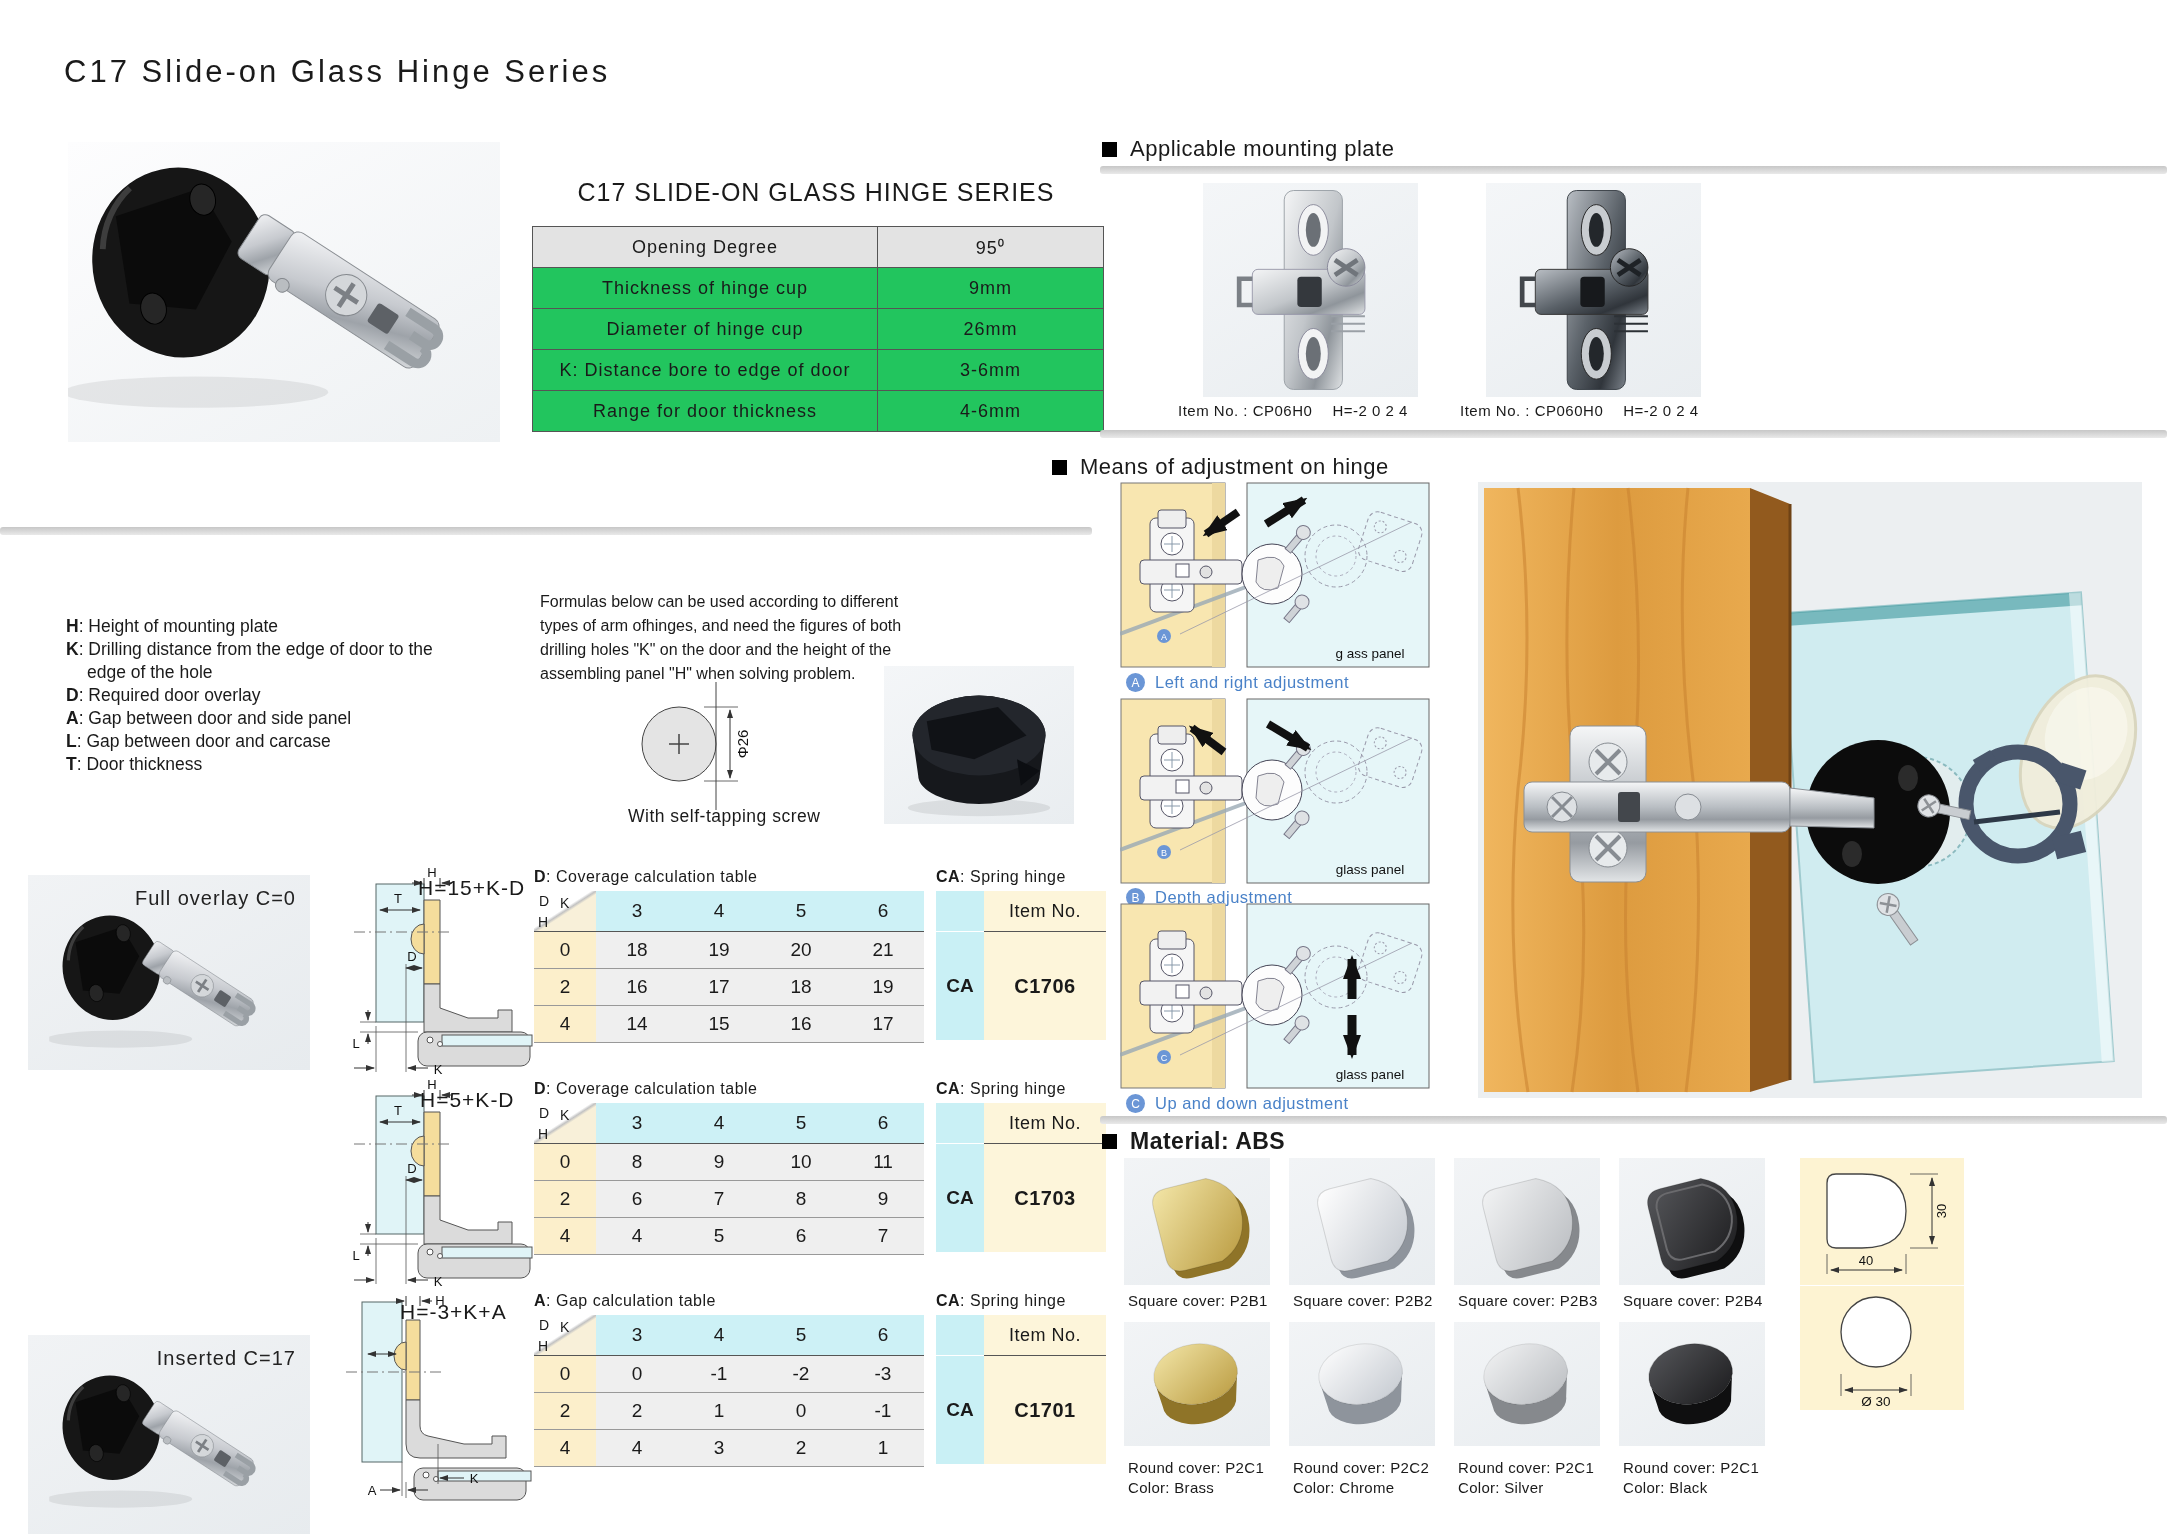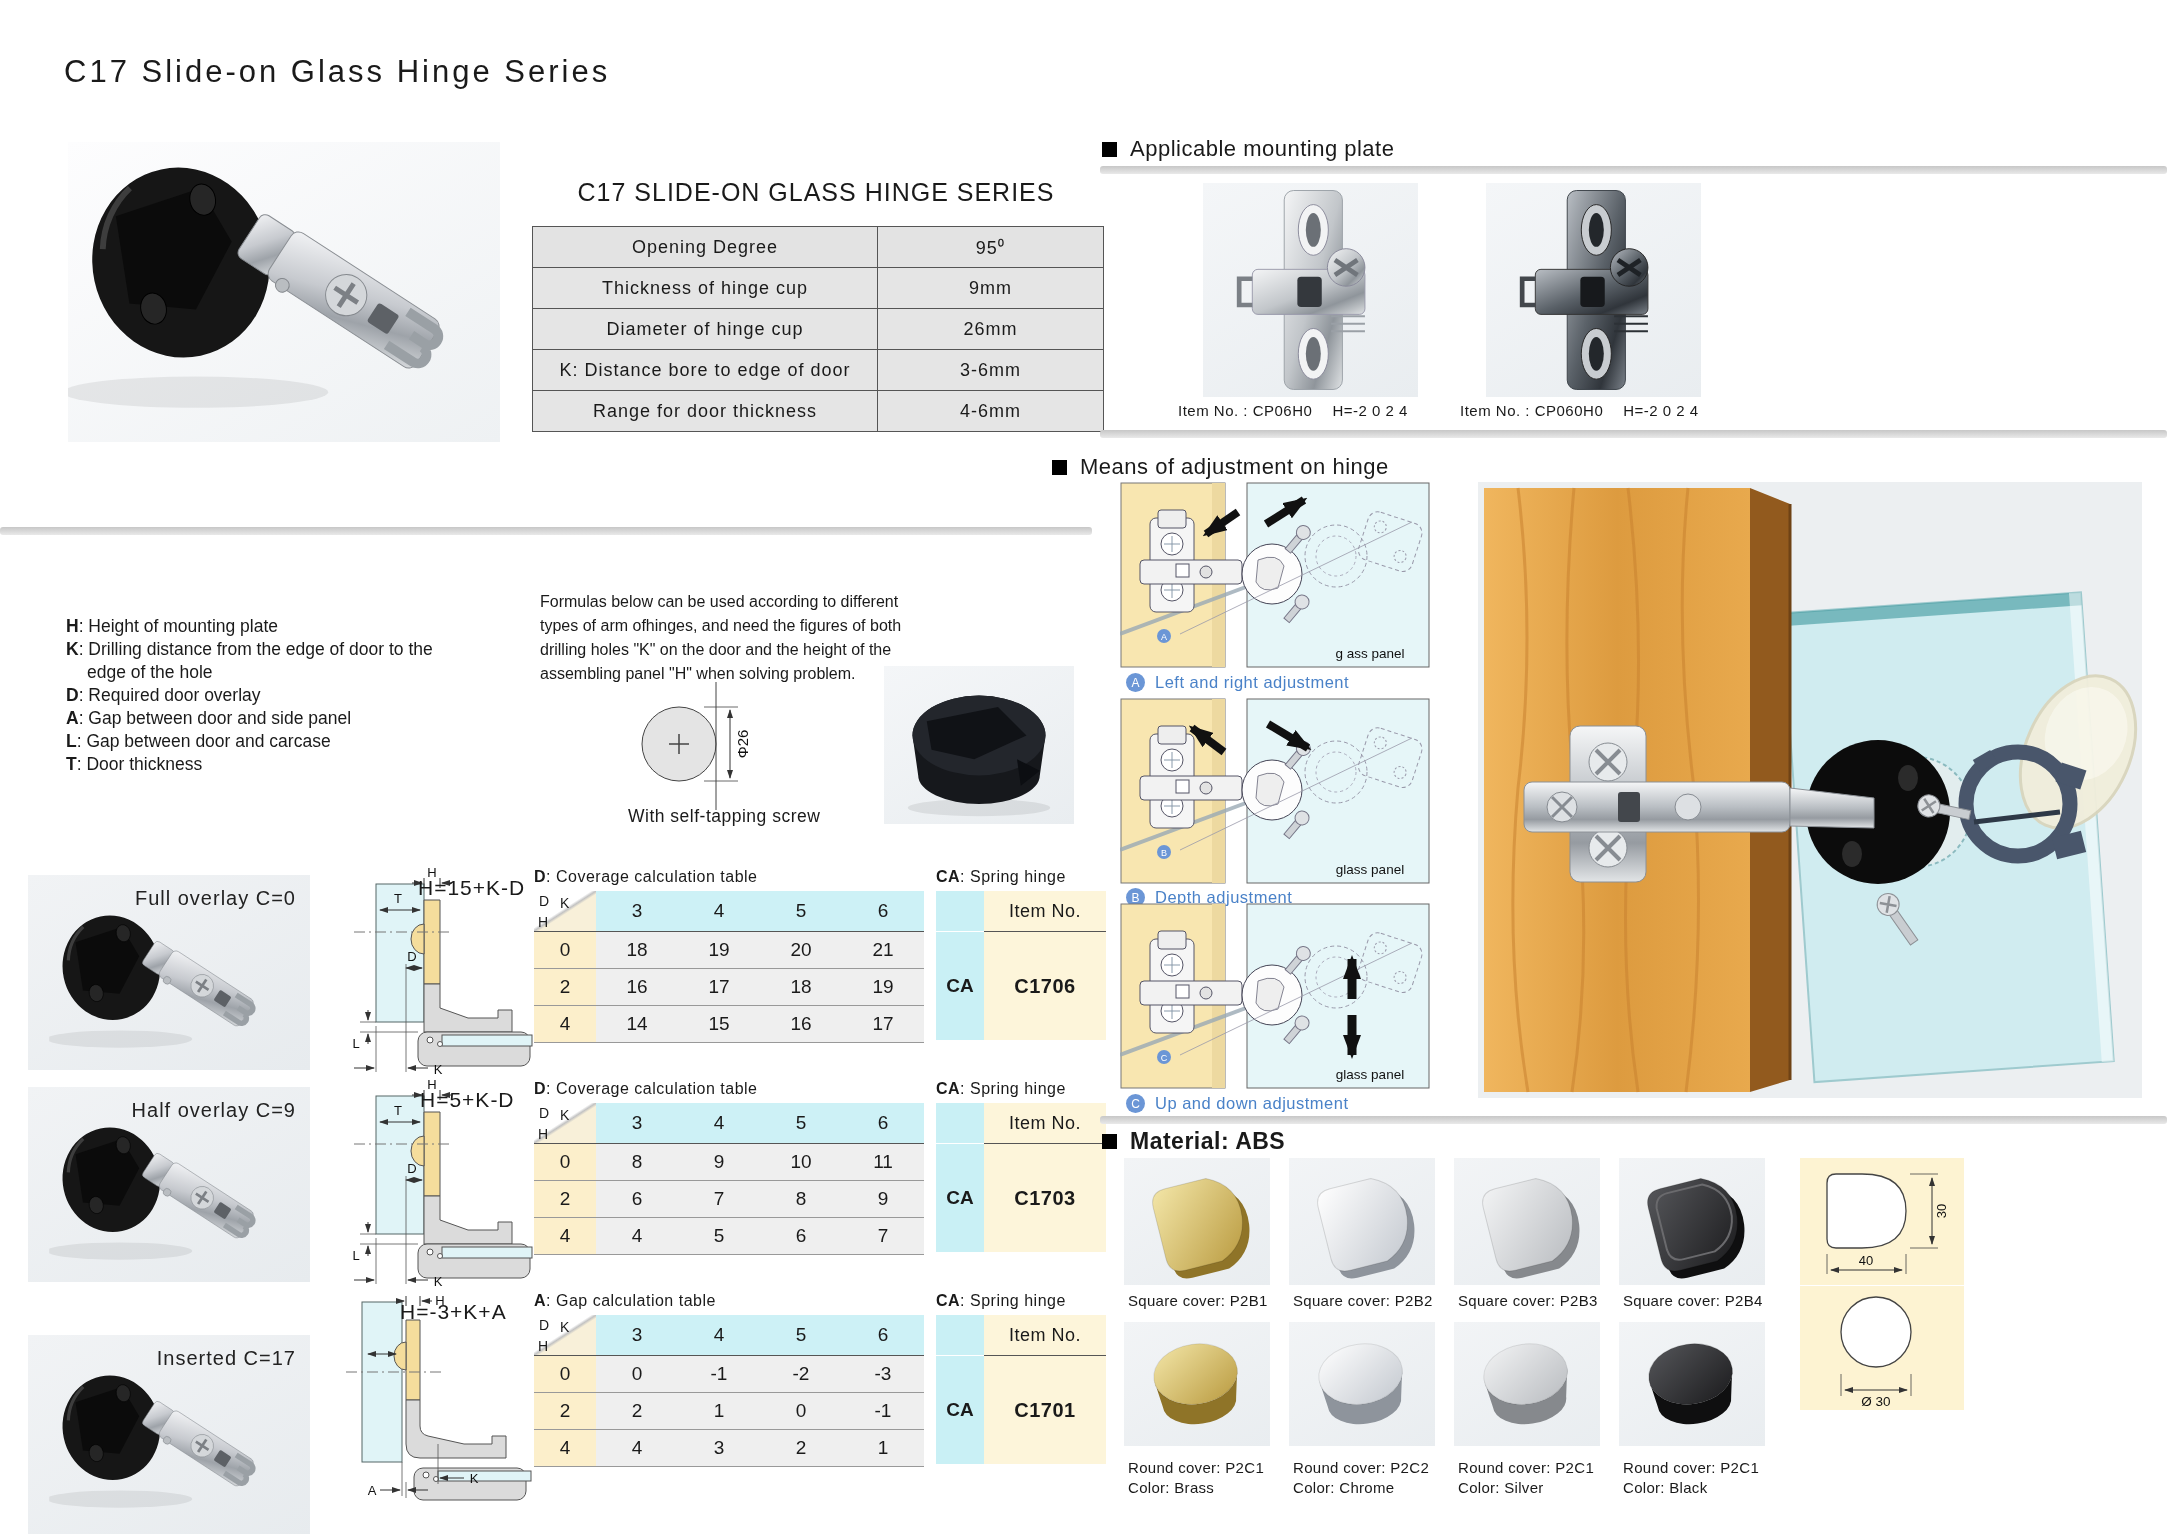--- a/index.html
+++ b/index.html
@@ -5,21 +5,21 @@
   html,body{margin:0;padding:0;background:#fff;}
   #page{position:relative;width:2167px;height:1534px;background:#fff;overflow:hidden;
         font-family:"Liberation Sans",sans-serif;color:#1a1a1a;margin-top:30px;}
   .abs{position:absolute;}
   .title{left:64px;top:24px;font-size:31px;letter-spacing:3px;font-weight:500;}
   .photo{background:linear-gradient(150deg,#f4f6f8,#e9edf0);}
   .photo-light{background:linear-gradient(150deg,#fdfdfe,#eef1f3);}
   .spec-title{left:530px;top:148px;width:572px;text-align:center;font-size:25px;letter-spacing:1px;}
   .spec-table{left:532px;top:196px;width:570px;display:grid;grid-template-columns:345px 225px;border:1px solid #555;}
   .spec-table>div{height:40px;display:flex;align-items:center;justify-content:center;
-        font-size:18px;letter-spacing:1px;border-bottom:1px solid #555;background:#e5e5e5;}
+        font-size:18px;letter-spacing:1px;border-bottom:1px solid #555;background:#22c55e;}
   .spec-table>div.sl{border-right:1px solid #555;}
   .spec-table>div.r0{background:#e3e3e3;}
   .spec-table>div:nth-last-child(-n+2){border-bottom:none;}
   .hrule{height:8px;background:linear-gradient(#c7c7c7,#e9e9e9);border-radius:3px;}
   .sec-head{display:flex;align-items:center;font-size:22px;letter-spacing:.5px;}
   .sec-head .sq{width:15px;height:15px;background:#000;display:inline-block;margin-right:13px;flex:0 0 auto;}
   .mat-head{font-weight:bold;font-size:23px;}
   .plate-cap{font-size:15px;letter-spacing:.5px;white-space:nowrap;}
   .plate-cap .hsp{margin-left:20px;}
   .legend{left:66px;top:585px;}
@@ -372,26 +372,20 @@
   <div class="abs" style="left:936px;top:838px;">
     <div class="ttl"><b>CA</b><span>:  Spring hinge</span></div>
     <div class="spring">
       <div class="sp-c1h"></div>
       <div class="sp-c2h">Item No.</div>
       <div class="sp-c1">CA</div>
       <div class="sp-c2">C1706</div>
     </div>
   </div>
 
-  <div class="abs rphoto" style="left:28px;top:1057px;height:195px;">
-    <div class="plabel">Half overlay C=9</div>
-    <svg viewBox="0 0 440 300">
-        <use href="#hingeSym"></use>
-      </svg>
-  </div>
   <svg class="abs" style="left:318px;top:1050px;" width="215" height="212" viewBox="0 0 215 212">
       <use href="#xsecSym"></use>
     </svg>
   <div class="abs formula" style="left:420px;top:1058px;">H=5+K-D</div>
 
   <div class="abs" style="left:534px;top:1050px;">
     <div class="ttl"><b>D</b><span>:  Coverage calculation table</span></div>
     <div class="calc">
       <div class="corner">
         <span class="cd">D</span>

